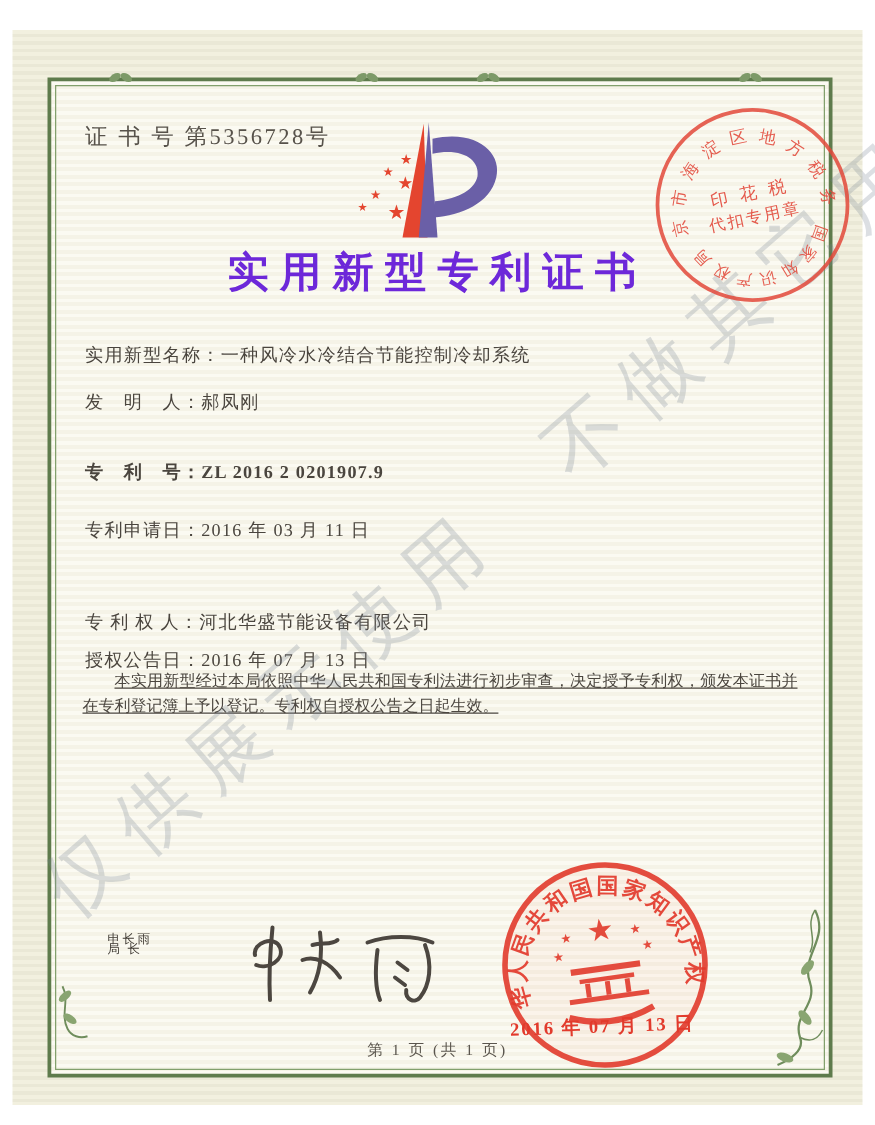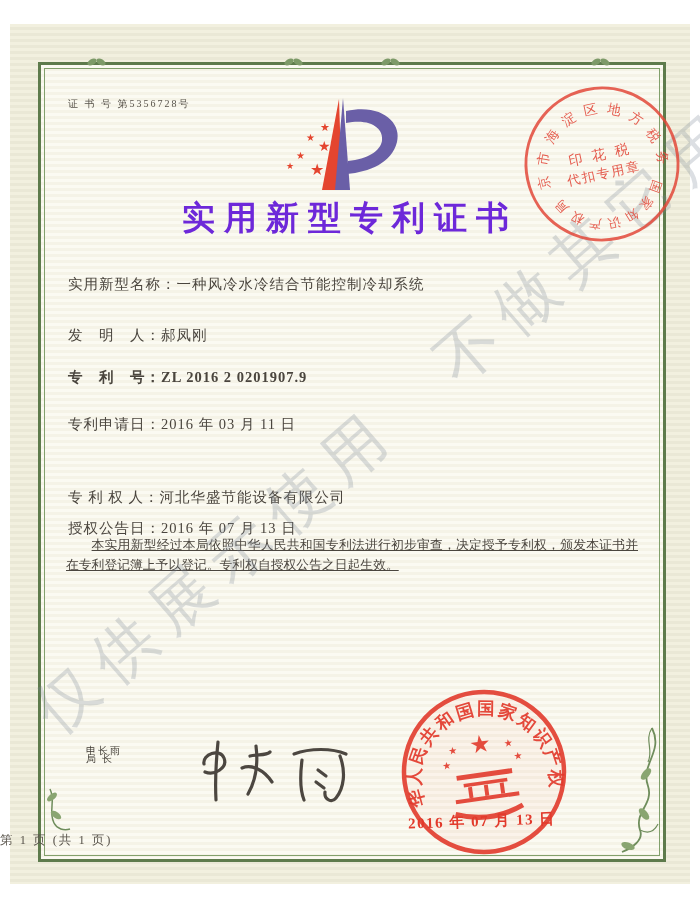--- a/index.html
+++ b/index.html
@@ -6,40 +6,40 @@
   .page{position:relative;width:700px;height:900px;overflow:hidden;background:#ffffff;
         font-family:"Liberation Serif","DejaVu Serif",serif;}
   .paper{position:absolute;left:10px;top:24px;right:10px;bottom:16px;
          background:repeating-linear-gradient(180deg,#f2f0df 0px,#f2f0df 3px,#eae8d6 3px,#eae8d6 6px);}
   .frame{position:absolute;left:38px;top:62px;width:622px;height:794px;
          border:3px solid #5e7b4c;z-index:1;
          background:repeating-linear-gradient(180deg,#fbfaf2 0px,#fbfaf2 3px,#f5f3e7 3px,#f5f3e7 6px);}
   .frame::before{content:'';position:absolute;inset:3px;border:1px solid #82a06c;}
   .abs{position:absolute;}
   .z2{z-index:2;}
-  .cert-no{left:68px;top:97px;font-size:10px;letter-spacing:2px;color:#57524a;}
+  .cert-no{left:68px;top:97px;font-size:18px;letter-spacing:2px;color:#57524a;}
   .title{left:0;top:196px;width:100%;text-align:center;font-size:33px;letter-spacing:9px;
          color:#6d28d9;font-weight:600;}
   .field{left:68px;font-size:14.5px;color:#4a453e;letter-spacing:1px;}
-  .f-name{top:275px;} .f-inv{top:326px;} .f-no{top:368px;font-weight:bold;}
+  .f-name{top:275px;} .f-inv{top:312px;} .f-no{top:368px;font-weight:bold;}
   .f-file{top:415px;} .f-own{top:464px;margin-top:24px;} .f-grant{top:507px;margin-top:12px;}
   .paras{left:66px;top:536px;width:572px;font-size:12.8px;line-height:19.5px;
          color:#4b463f;text-align:justify;}
   .paras p{margin:0;text-indent:2em;text-decoration:underline;}
   .signer{left:86px;font-size:10px;color:#3f3a33;}
   .s-title{top:752px;letter-spacing:6px;} .s-name{top:744px;letter-spacing:2px;}
   .sig{left:190px;top:728px;z-index:4;}
   .seal{left:396px;top:684px;z-index:4;transform:rotate(-8deg);}
   .seal-date{left:408px;top:812px;font-size:15px;font-weight:bold;color:#e23a2c;
              letter-spacing:1.5px;transform:rotate(-2deg);z-index:5;}
   .stamp{left:518px;top:80px;z-index:4;transform:rotate(-12deg);}
   .watermark{left:16px;top:688px;transform:rotate(-41deg);transform-origin:0 0;
              white-space:nowrap;font-size:62px;letter-spacing:14px;
              color:rgba(118,130,145,0.26);z-index:3;pointer-events:none;}
-  .footer{left:0;top:832px;width:100%;text-align:left;font-size:12.5px;
+  .footer{left:0;top:832px;width:100%;text-align:center;font-size:12.5px;
           color:#5a554d;letter-spacing:2px;}
   .logo{left:276px;top:95px;z-index:2;}
   .orn{z-index:2;}
 </style>
 </head>
 <body>
 
 <div class="page">
   <div class="paper"></div>
   <div class="frame"></div>

